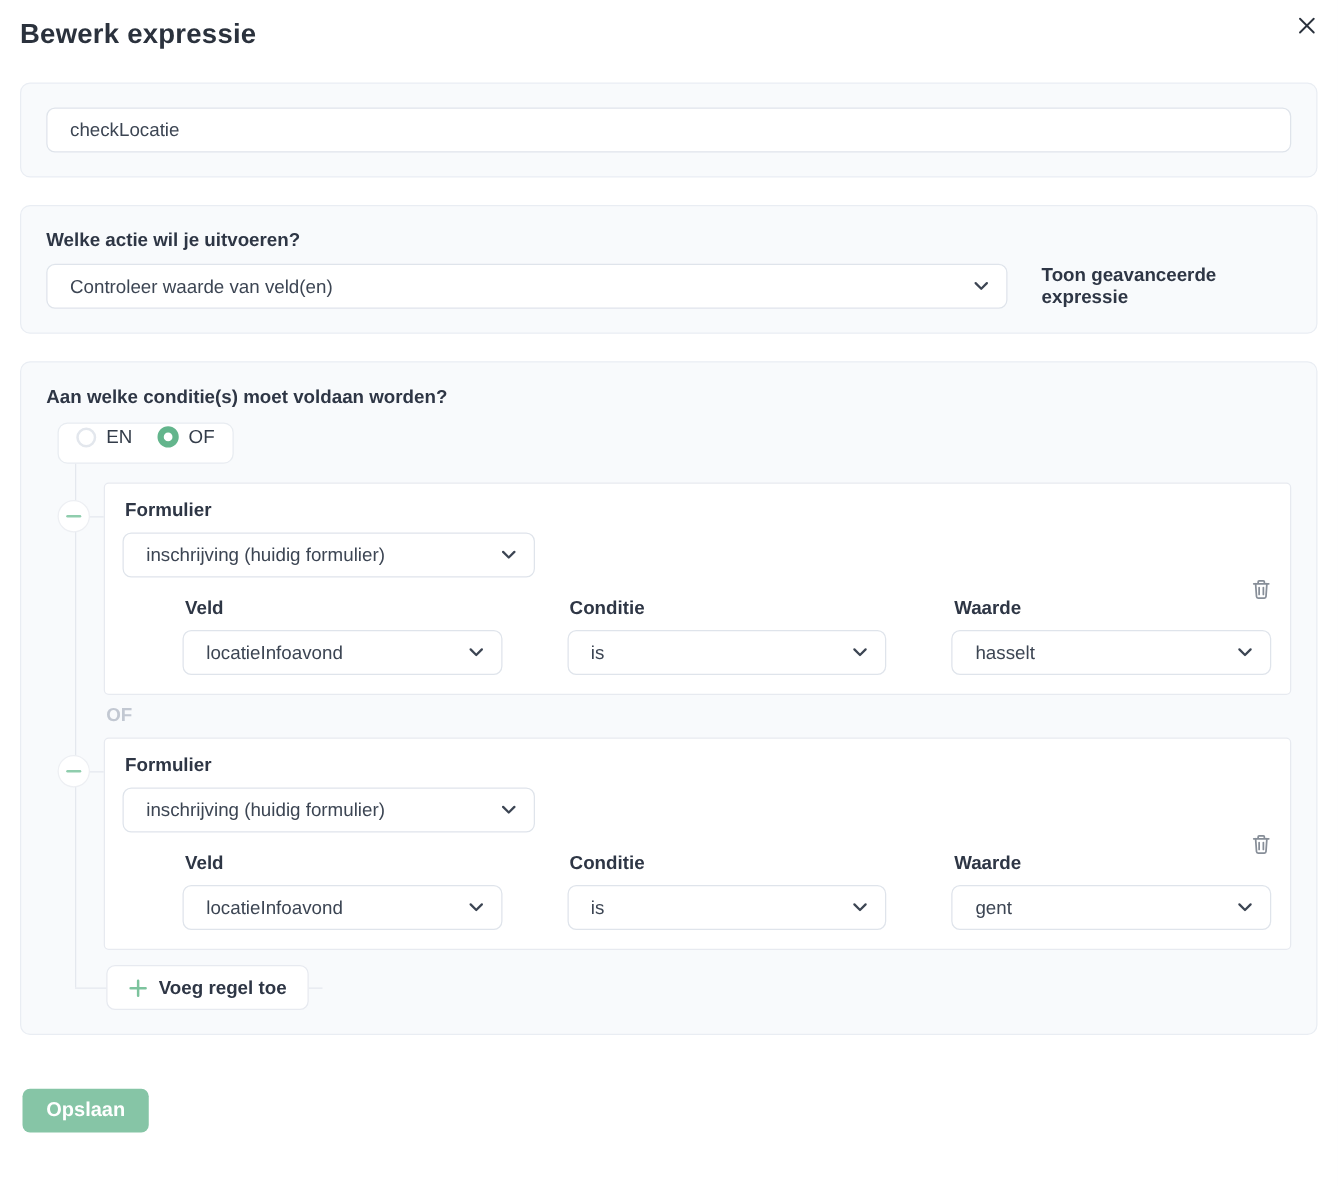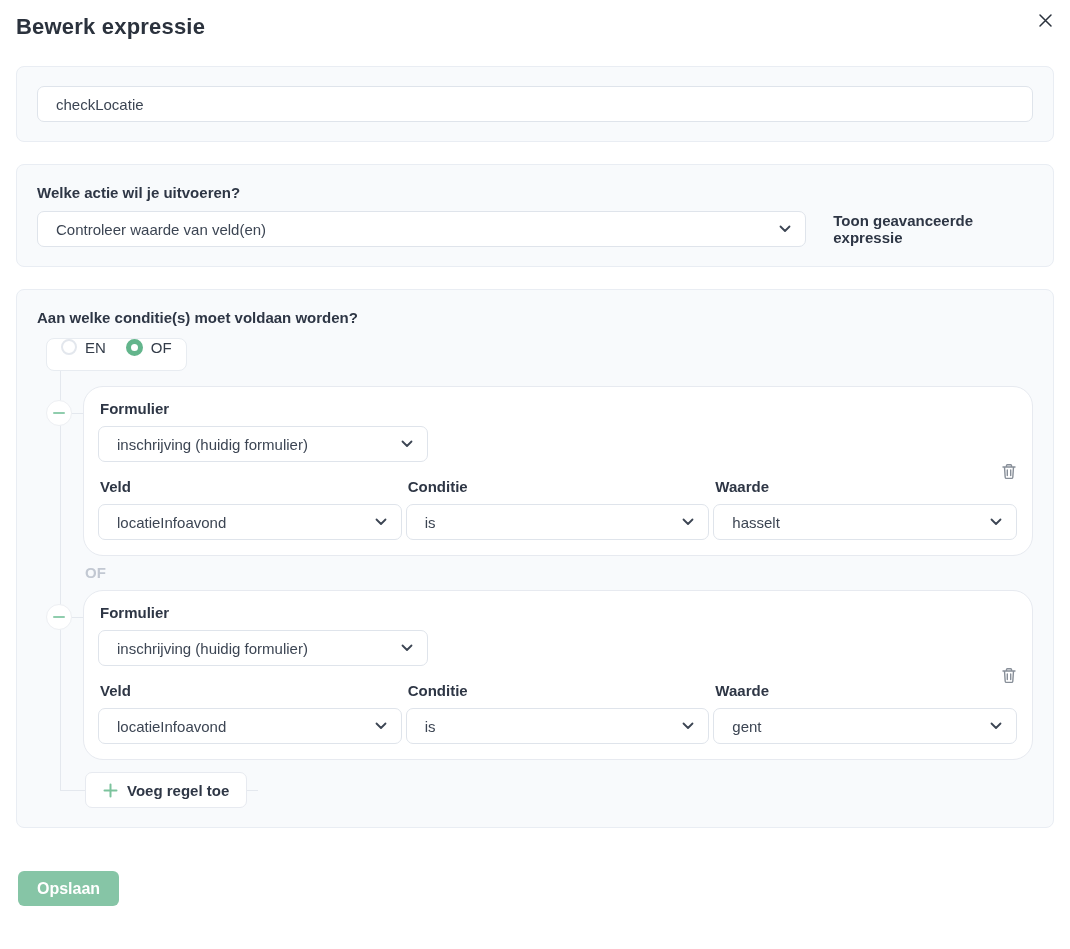--- a/index.html
+++ b/index.html
@@ -26,49 +26,49 @@
     font-size:15px; color:#3c4553; cursor:pointer; white-space:nowrap; }
   .sel .chev { position:absolute; right:14px; top:50%; transform:translateY(-50%);
     display:flex; }
 
   
   .action-row { display:flex; align-items:center; }
   .action-select { width:817px; }
   .adv-link { margin-left:27px; font-size:15px; font-weight:700; color:#2e3645; cursor:pointer; }
 
   
-  .radio-box { display:inline-flex; align-items:flex-start; background:#fff;
-    border:1px solid #e8ecf1; border-radius:8px; padding:0 14px; height:33px;
+  .radio-box { display:inline-flex; align-items:flex-end; background:#fff;
+    border:1px solid #e8ecf1; border-radius:8px; padding:12px 14px; height:33px;
     margin-left:9px; gap:8px; }
   .radio { width:16px; height:16px; border-radius:50%; border:2px solid #e3e7ed;
     background:#fff; flex:0 0 auto; cursor:pointer; }
   .radio.on { width:17px; height:17px; border:5px solid #63b58c; }
   .radio-label { font-size:15px; font-weight:500; color:#333c49; cursor:pointer; }
   .radio-gap { width:4px; }
 
   .tree { position:relative; margin-top:15px; }
   .rail { position:absolute; left:23px; top:-15px; bottom:18px; width:1px; background:#e4e8ee; }
   .rail-foot { position:absolute; left:23px; bottom:17px; width:25px; height:1px; background:#e4e8ee; }
 
   .card-row { position:relative; margin-left:46px; }
   .card-row::before { content:""; position:absolute; left:-24px; top:27px; width:24px;
     height:1px; background:#e4e8ee; }
   .minus-btn { position:absolute; left:-37px; top:14px; width:26px; height:26px;
     border-radius:50%; background:#fff; border:1px solid #edeff3;
     display:flex; align-items:center; justify-content:center; z-index:1; cursor:pointer; }
   .minus-glyph { width:12px; height:2px; border-radius:2px; background:#8fcdad; }
 
-  .card { position:relative; background:#fff; border:1px solid #e7eaf0; border-radius:20px;
+  .card { position:relative; background:#fff; border:1px solid #e7eaf0; border-radius:4px;
     padding:13px 15px 15px 14px; }
   .field-label { font-size:15px; font-weight:700; color:#2e3645; margin:0 0 9px 2px; }
   .form-select { width:330px; }
   .trash-btn { position:absolute; right:15px; top:76px; background:none; border:none;
     cursor:pointer; display:flex; }
   .cols { display:flex; gap:4px; margin-top:16px; }
-  .col { flex:1; min-width:0; }
+  .col { flex:1; min-width:0;margin-left:48px; }
   .col .sel { width:100%; }
 
   .or-sep { margin-left:48px; padding:8px 0 9px; font-size:15px; font-weight:600; color:#c2c8d2; }
 
   .add-row { display:flex; align-items:center; margin-left:48px; margin-top:12px; }
   .add-btn { display:inline-flex; align-items:center; gap:9px; height:36px; padding:0 17px;
     background:#fff; border:1px solid #e7eaf0; border-radius:7px; font-size:15px;
     font-weight:700; color:#2e3645; font-family:inherit; cursor:pointer; }
   .btn-link-line { width:11px; height:1px; background:#e4e8ee; }
 

